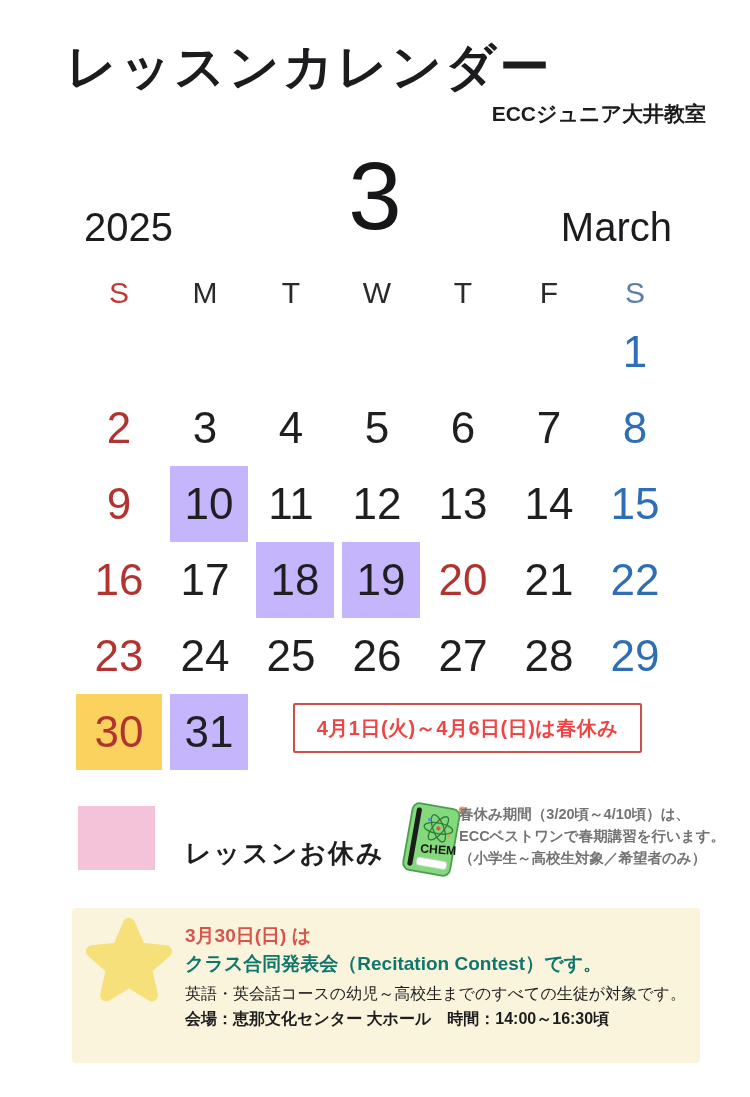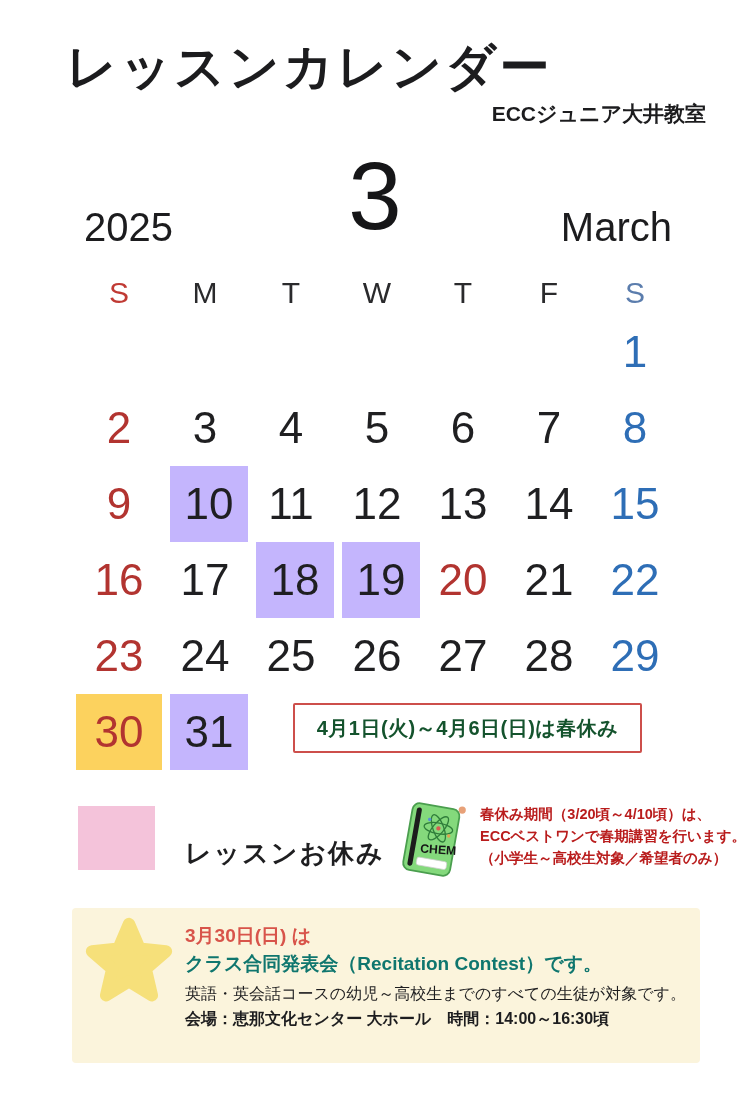--- a/index.html
+++ b/index.html
@@ -29,30 +29,30 @@
   .day[data-kind~="sun"],.day[data-kind~="holiday"]{color:#b23430;}
   .day[data-kind~="sat"]{color:#2e6eb6;}
   .day[data-kind~="off"]{background:#c4b5fd;margin-left:8px;}
   .day[data-kind~="event"]{background:#fcd25e;}
 
   
   .spring-note{
     left:293px;top:703px;width:345px;height:46px;
     border:2px solid #cd4f4b;border-radius:2px;
     display:flex;align-items:center;justify-content:center;
-    font-size:20px;font-weight:bold;color:#14532d;letter-spacing:0.5px;
+    font-size:20px;font-weight:bold;color:#ef4444;letter-spacing:0.5px;
   }
 
   
   .legend-swatch{left:78px;top:806px;width:77px;height:64px;background:#f4c3da;}
   .legend-label{left:185px;top:824px;font-size:26px;font-weight:600;color:#1e1e20;letter-spacing:2px;margin-top:12px;}
 
   
   .book-icon{left:396px;top:795px;width:72px;height:90px;}
-  .book-note{left:480px;top:803px;font-size:14.5px;line-height:22px;font-weight:600;color:#b91c1c;}
+  .book-note{left:459px;top:803px;font-size:14.5px;line-height:22px;font-weight:600;color:#737373;}
 
   
   .event-box{left:72px;top:908px;width:628px;height:155px;background:#fbf4dc;border-radius:4px;}
   .star-icon{left:13px;top:7px;width:88px;height:92px;position:absolute;}
   .ev-line{position:absolute;left:113px;white-space:nowrap;}
   .ev-t1{top:15px;font-size:19px;font-weight:bold;color:#d8544a;}
   .ev-t2{top:43px;font-size:19px;font-weight:bold;color:#0f766e;}
   .ev-b1{top:76px;font-size:16px;font-weight:normal;color:#1d1d1f;}
   .ev-b2{top:101px;font-size:16px;font-weight:bold;color:#1d1d1f;}
   .ev-b3{top:127px;font-size:14px;font-weight:bold;color:#1d1d1f;}

